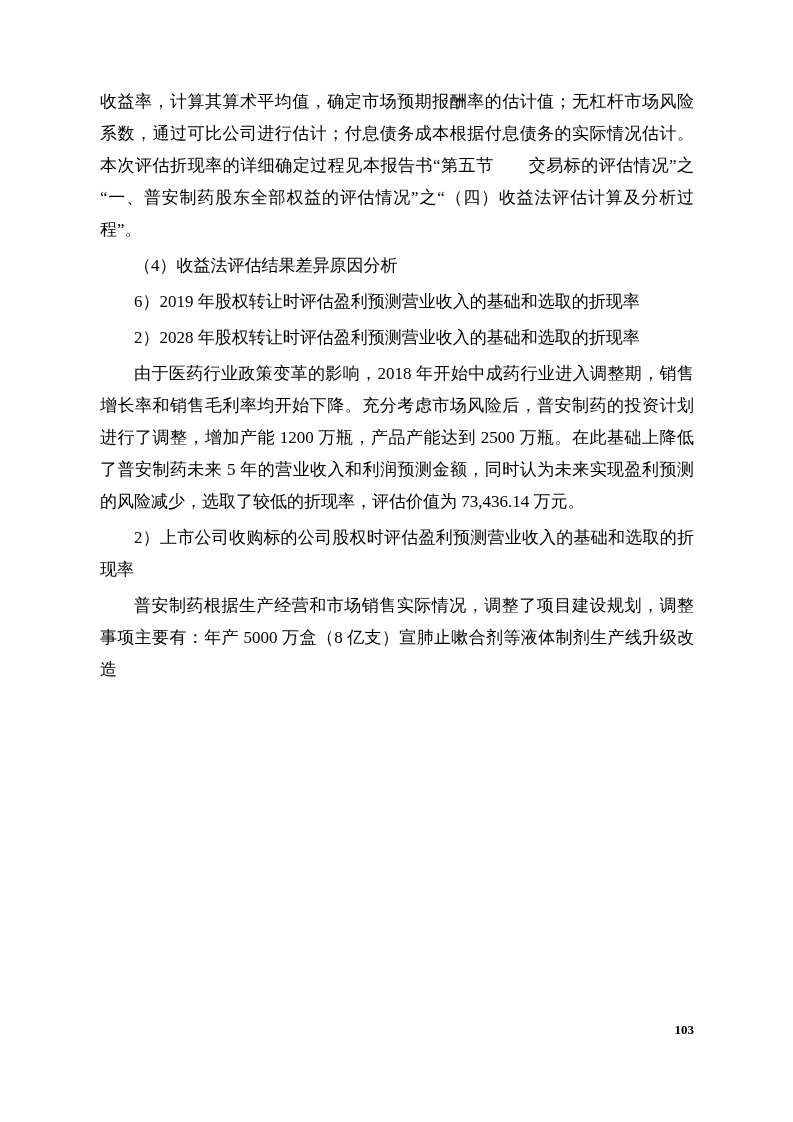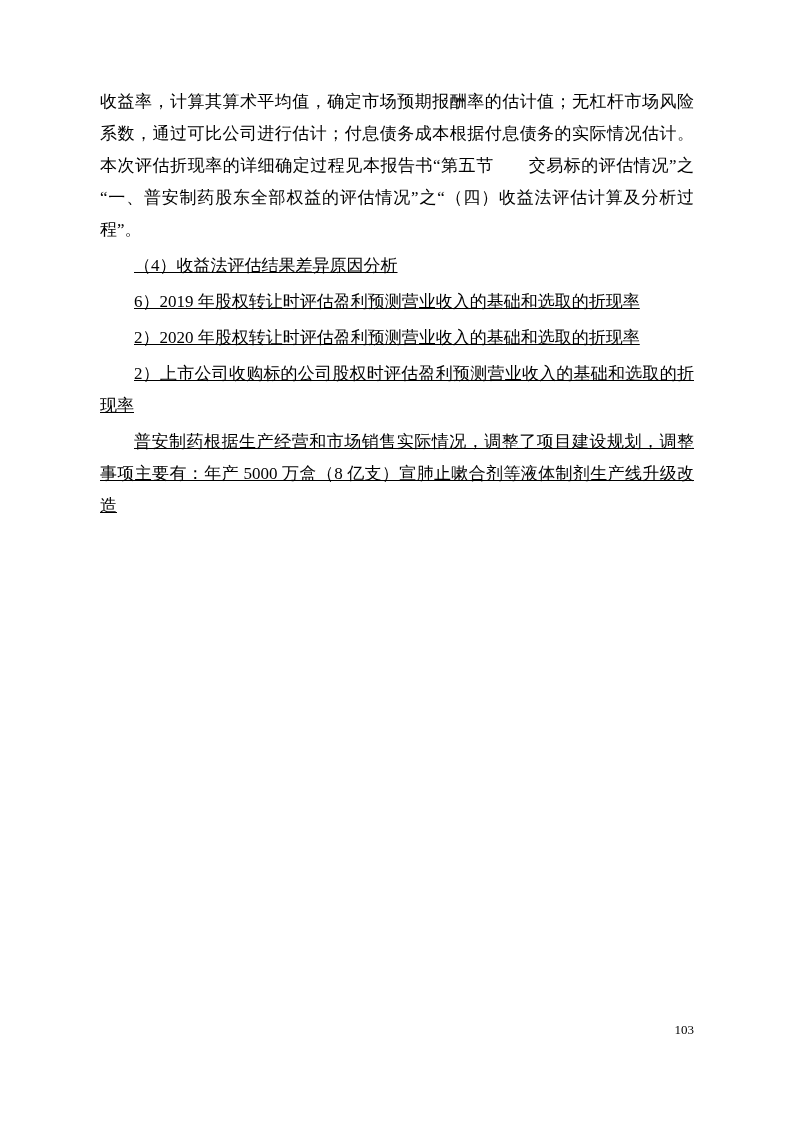--- a/index.html
+++ b/index.html
@@ -25,38 +25,38 @@
   .content p {
     margin: 0 0 4px 0;
     font-size: 17px;
     line-height: 32px;
     text-align: justify;
     text-justify: inter-ideograph;
     word-break: break-all;
   }
   .content p.indent {
     text-indent: 2em;
-    text-decoration: underline;
   }
   .page-number {
     position: absolute;
     top: 1022px;
     right: 99px;
     font-size: 13px;
-    font-weight: 400;
+    font-weight: 700;
     font-family: "Liberation Serif", "DejaVu Serif", serif;
     color: #000000;
   }
 </style>
 </head>
 <body>
 
 <div class="page">
   <div class="content">
     <p>收益率，计算其算术平均值，确定市场预期报酬率的估计值；无杠杆市场风险系数，通过可比公司进行估计；付息债务成本根据付息债务的实际情况估计。本次评估折现率的详细确定过程见本报告书“第五节　　交易标的评估情况”之“一、普安制药股东全部权益的评估情况”之“（四）收益法评估计算及分析过程”。</p>
     <p class="indent">（4）收益法评估结果差异原因分析</p>
     <p class="indent">6）2019 年股权转让时评估盈利预测营业收入的基础和选取的折现率</p>
-    <p class="indent">2）2020 年股权转让时评估盈利预测营业收入的基础和选取的折现率</p>
+    <p class="indent">2）2028 年股权转让时评估盈利预测营业收入的基础和选取的折现率</p>
+    <p class="indent">由于医药行业政策变革的影响，2018 年开始中成药行业进入调整期，销售增长率和销售毛利率均开始下降。充分考虑市场风险后，普安制药的投资计划进行了调整，增加产能 1200 万瓶，产品产能达到 2500 万瓶。在此基础上降低了普安制药未来 5 年的营业收入和利润预测金额，同时认为未来实现盈利预测的风险减少，选取了较低的折现率，评估价值为 73,436.14 万元。</p>
     <p class="indent">2）上市公司收购标的公司股权时评估盈利预测营业收入的基础和选取的折现率</p>
     <p class="indent">普安制药根据生产经营和市场销售实际情况，调整了项目建设规划，调整事项主要有：年产 5000 万盒（8 亿支）宣肺止嗽合剂等液体制剂生产线升级改造</p>
   </div>
   <div class="page-number">103</div>
 </div>
 
 </body></html>

